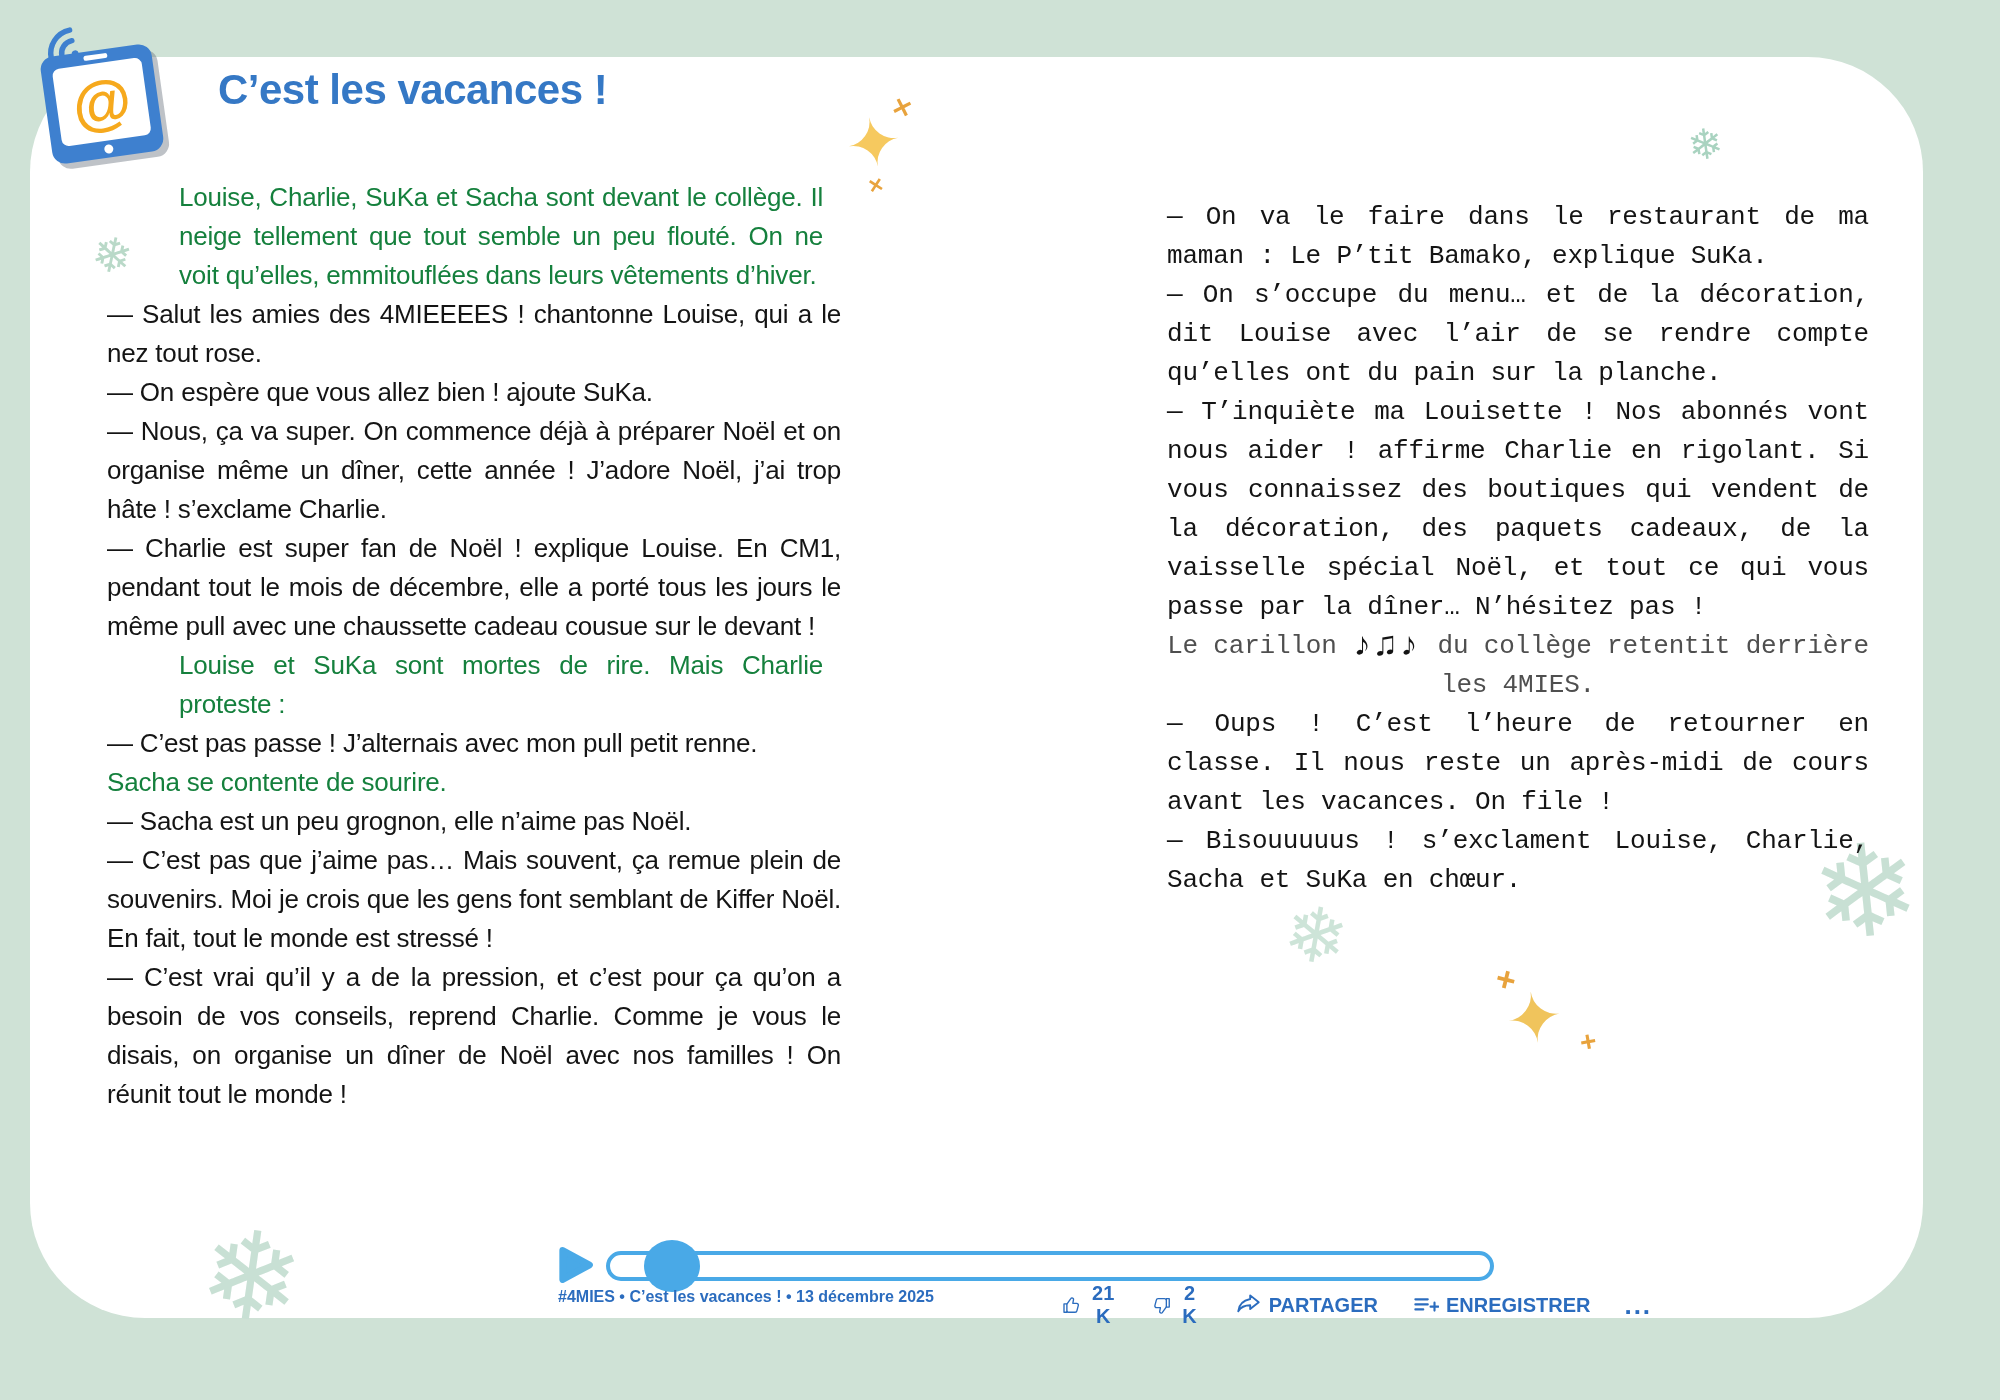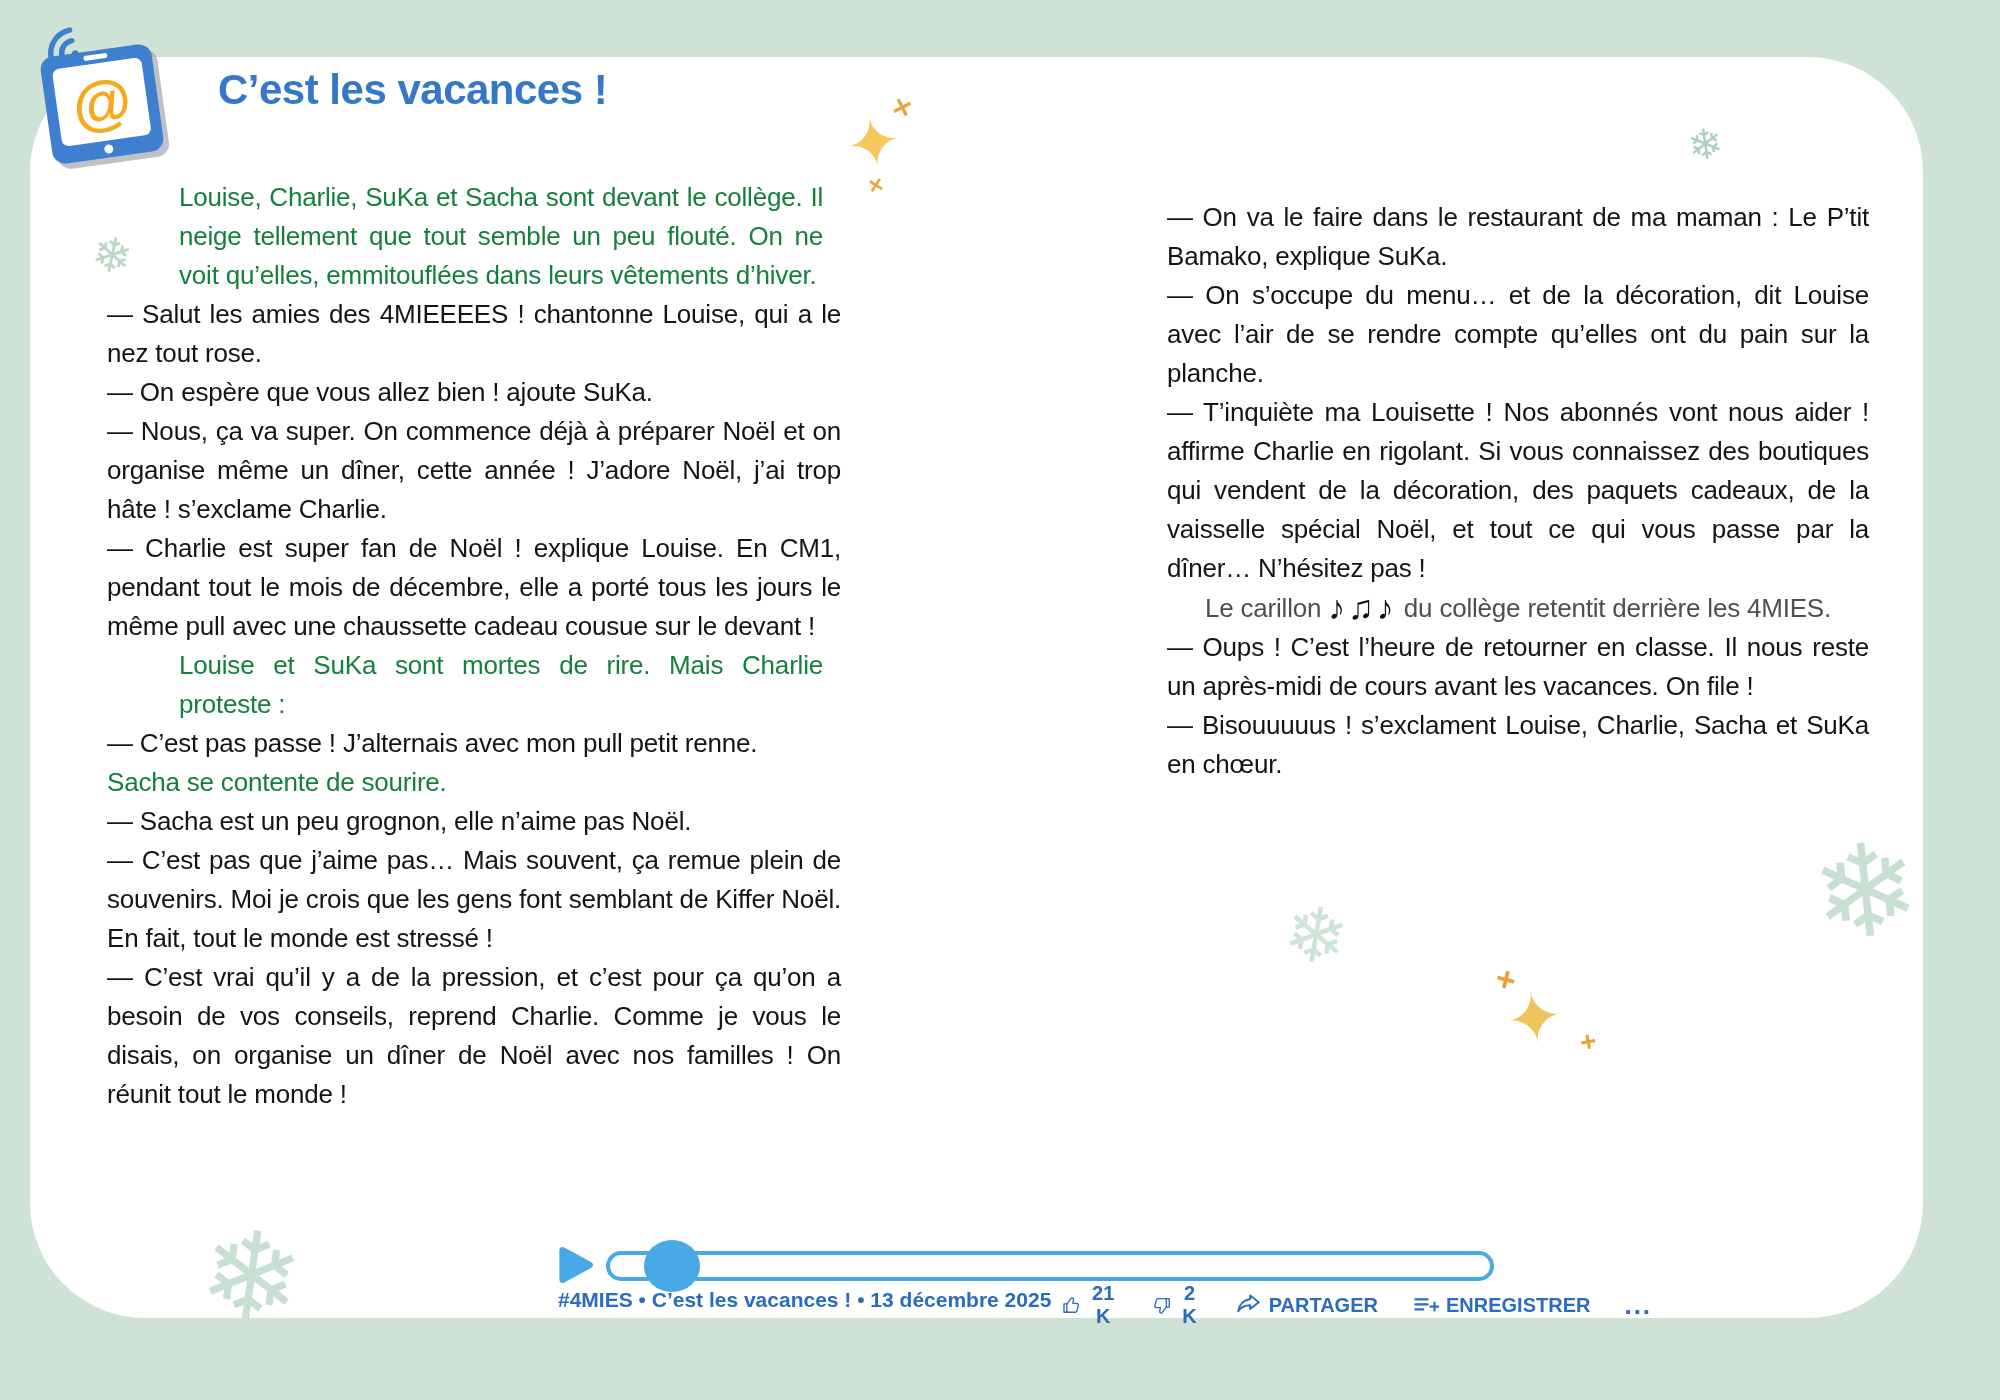--- a/index.html
+++ b/index.html
@@ -32,35 +32,35 @@
         border-radius:7px;display:flex;align-items:center;justify-content:center;}
   .at{color:#f6a91d;font-size:60px;font-weight:bold;}
   .home-dot{position:absolute;left:50%;bottom:4px;width:9px;height:9px;margin-left:-4px;
         background:#fff;border-radius:50%;}
   
   .title{position:absolute;left:218px;top:66px;margin:0;font-size:42px;font-weight:bold;
         color:#3578c5;letter-spacing:-0.5px;}
   
   .story{position:absolute;font-size:26px;line-height:39px;color:#141414;letter-spacing:-0.2px;}
   .col-left{left:107px;top:178px;width:734px;}
-  .col-right{left:1167px;top:198px;width:702px;}
+  .col-right{left:1167px;top:198px;width:702px;font-family:Liberation Mono, monospace;}
   .story p{margin:0;text-align:justify;}
   .story p.narration{color:#15803d;}
   .story p.indent{margin-left:72px;margin-right:18px;}
   .story p.gap{}
   .story p.chime{color:#4f4f4f;text-align:center;}
   .notes{color:#141414;font-size:34px;letter-spacing:3px;vertical-align:-2px;}
   
   .play-button{position:absolute;left:556px;top:1246px;width:38px;height:38px;background:none;border:0;
         padding:0;cursor:pointer;}
   .bar{position:absolute;left:606px;top:1251px;width:880px;height:22px;background:#fff;
         border:4px solid #49a9e7;border-radius:16px;}
   .knob{position:absolute;top:50%;width:56px;height:52px;background:#49a9e7;border-radius:50%;
         transform:translate(-50%,-50%);}
-  .meta{position:absolute;left:558px;top:1288px;font-size:21px;font-weight:bold;color:#2b6cbe;}
+  .meta{position:absolute;left:558px;top:1288px;font-size:16px;font-weight:bold;color:#2b6cbe;}
   .engagement{position:absolute;left:1062px;top:1282px;width:450px;display:flex;align-items:center;
         gap:34px;color:#2b6cbe;}
   .eng{display:flex;align-items:center;gap:7px;background:none;border:0;padding:0;cursor:pointer;
         color:#2b6cbe;font-family:"Liberation Sans",sans-serif;font-size:20px;font-weight:bold;}
   .eng svg{display:block;}
   .more{font-size:26px;letter-spacing:2px;line-height:10px;}
 </style>
 </head>
 <body>
 

